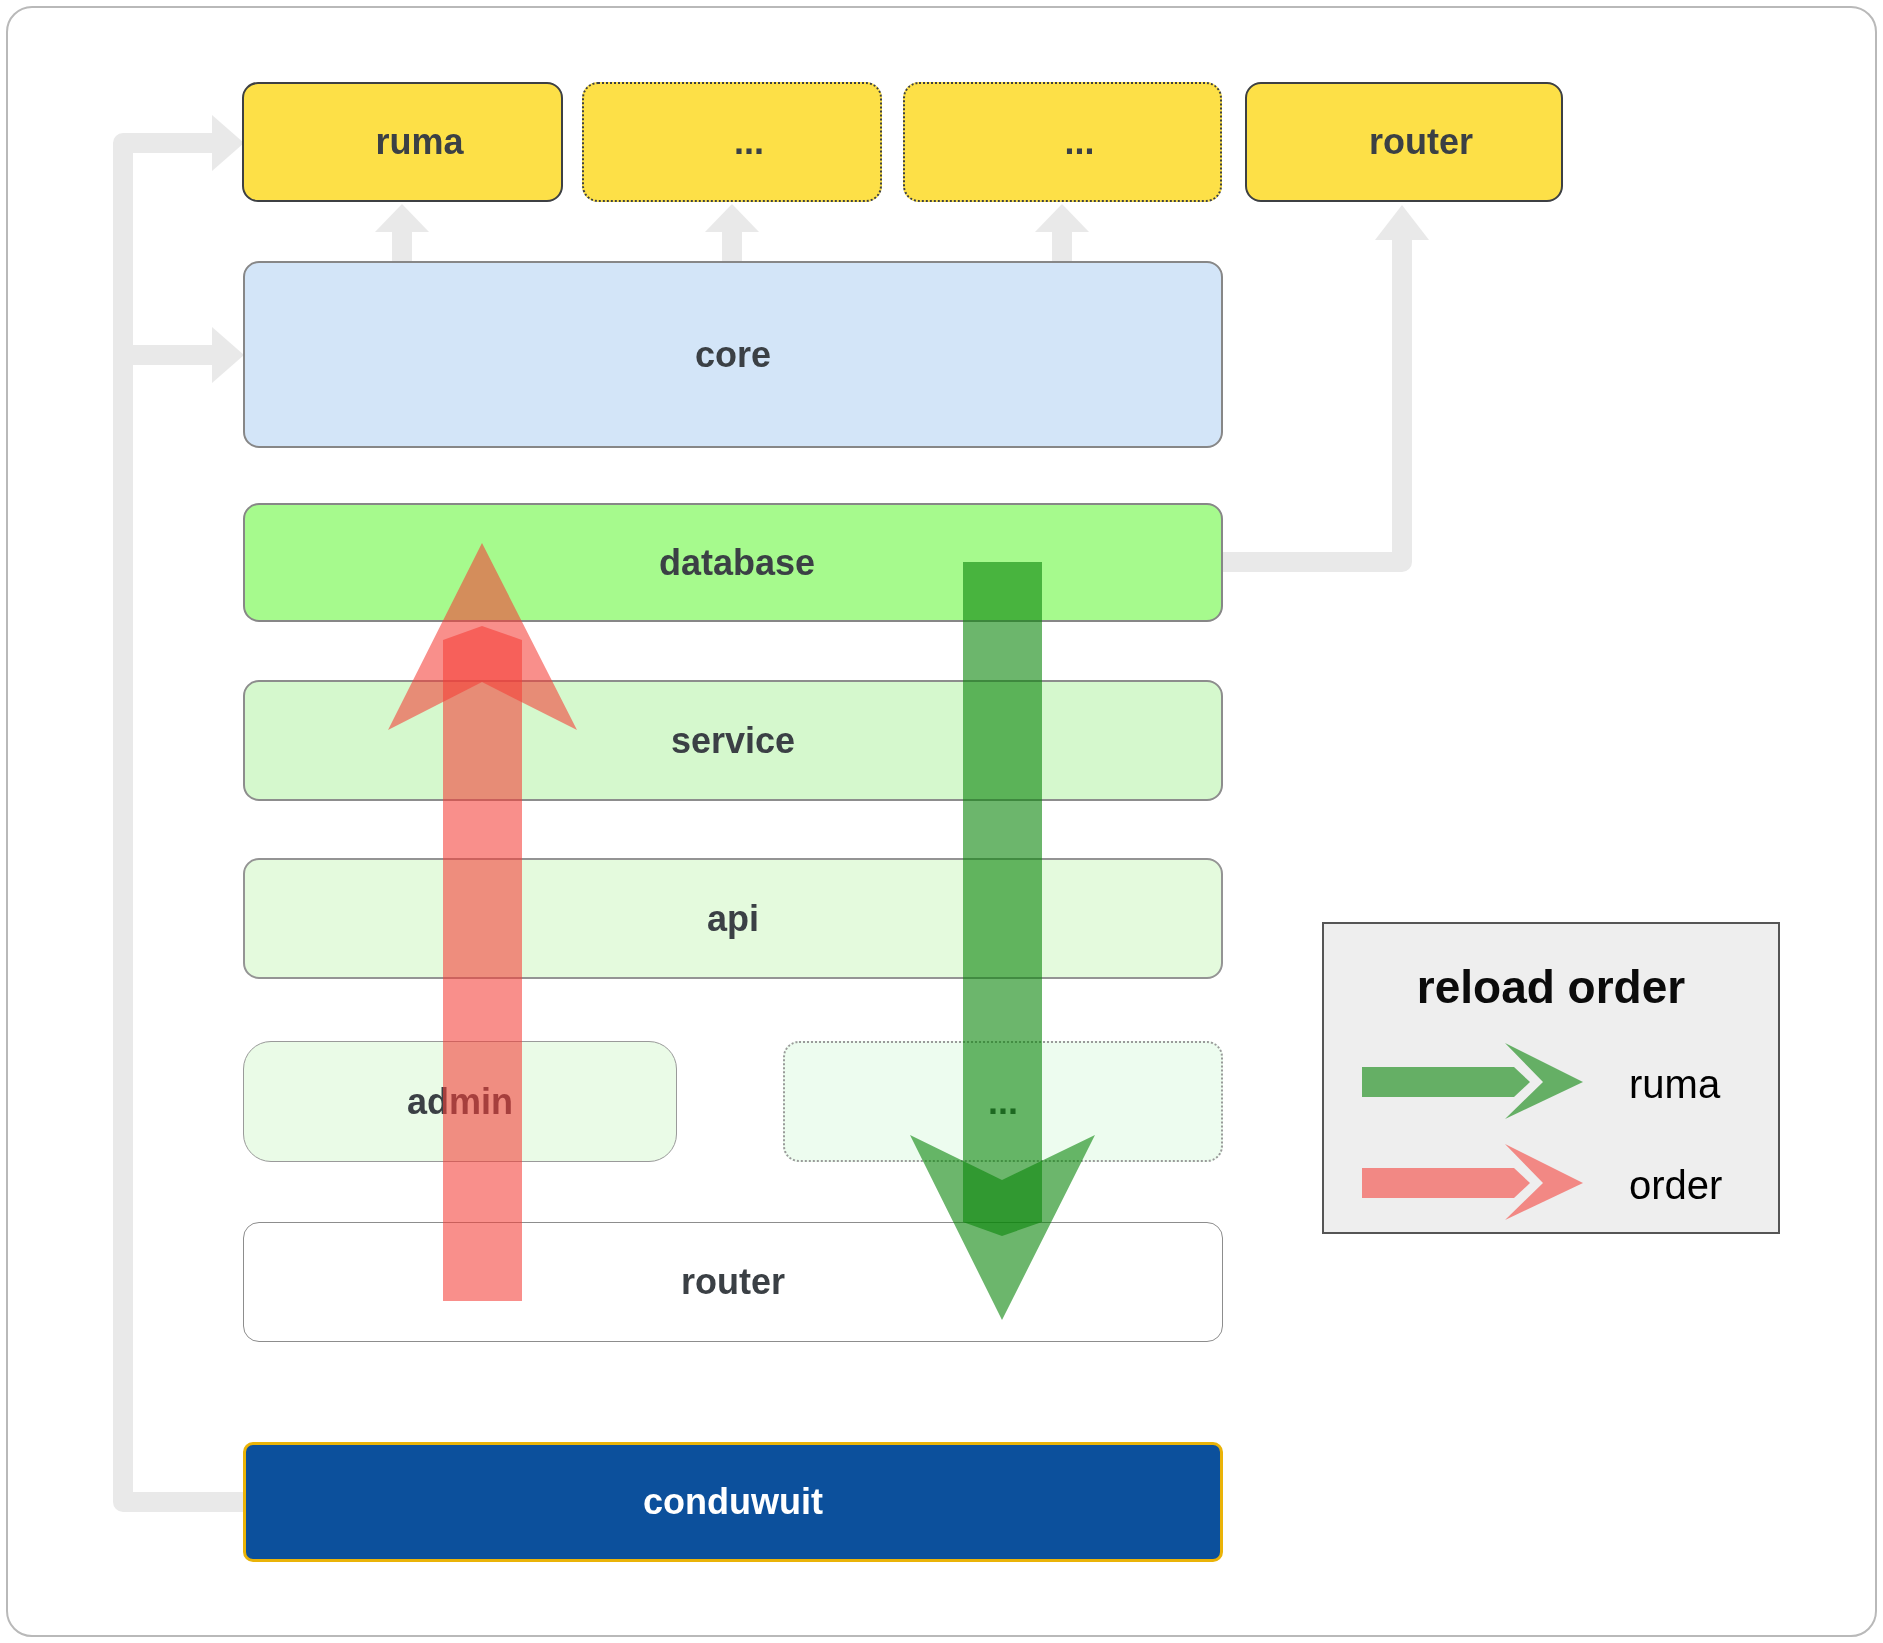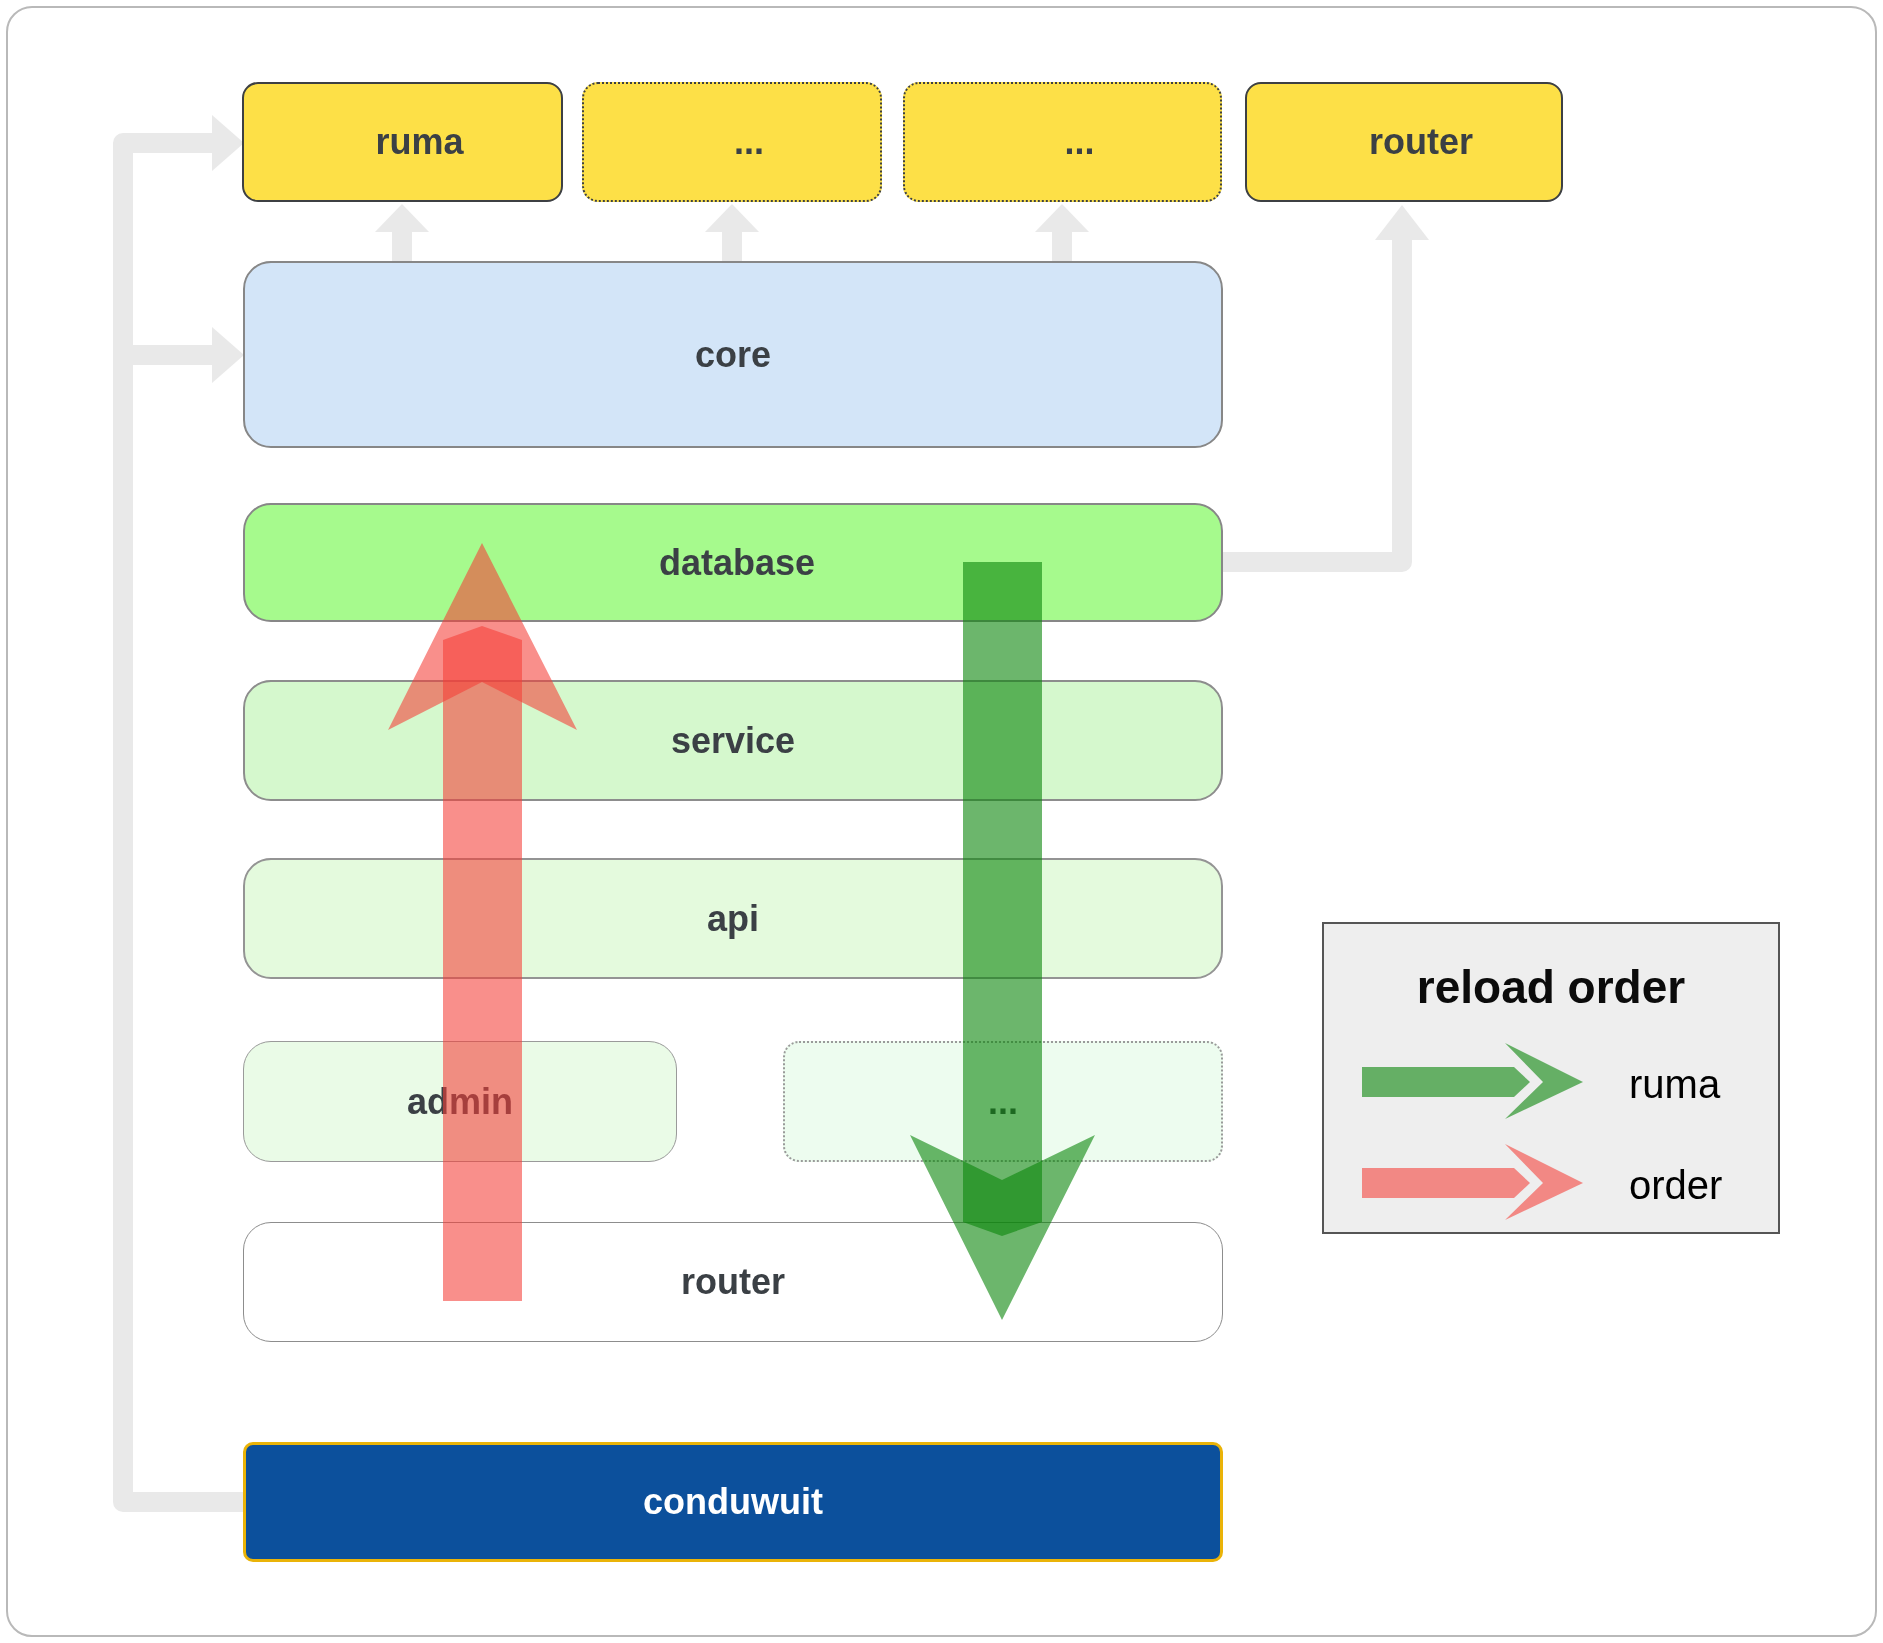--- a/index.html
+++ b/index.html
@@ -13,21 +13,21 @@
   .node{position:absolute;display:flex;align-items:center;justify-content:center;
         box-sizing:border-box;z-index:2;color:#3b4045;font-size:36px;font-weight:600;}
   .node span{display:block;}
   
   .dep{height:120px;top:82px;border-radius:16px;background:#fde047;font-size:36px;padding-left:34px;}
   #ruma{left:242px;width:321px;border:2.5px solid #3d4043;}
   #ext1{left:582px;width:300px;border:2.5px dotted #3d4043;}
   #ext2{left:903px;width:319px;border:2.5px dotted #3d4043;}
   #rocksdb{left:1245px;width:318px;border:2.5px solid #3d4043;}
   
-  .row{left:243px;width:980px;border-radius:28px;}
+  .row{left:243px;width:980px;border-radius:16px;}
   #core{top:261px;height:187px;background:#d3e5f8;border:2px solid #878787;}
   #database{top:503px;height:119px;background:#a6fa8d;border:2px solid #878787;padding-left:8px;}
   #service{top:680px;height:121px;background:#d5f8cd;border:2px solid #8d8d8d;align-items:center;}
   #api{top:858px;height:121px;background:#e4fadd;border:2px solid #949494;}
   #admin{left:243px;width:434px;top:1041px;height:121px;background:#eafbe7;
          border:1.5px solid #9a9a9a;border-radius:28px;}
   #ext3{left:783px;width:440px;top:1041px;height:121px;background:#edfcef;
         border:2px dotted #9a9a9a;border-radius:16px;}
   #router{top:1222px;height:120px;background:#ffffff;border:1.5px solid #8d8d8d;}
   #conduwuit{top:1442px;height:120px;background:#0c509c;border:3px solid #eab308;

